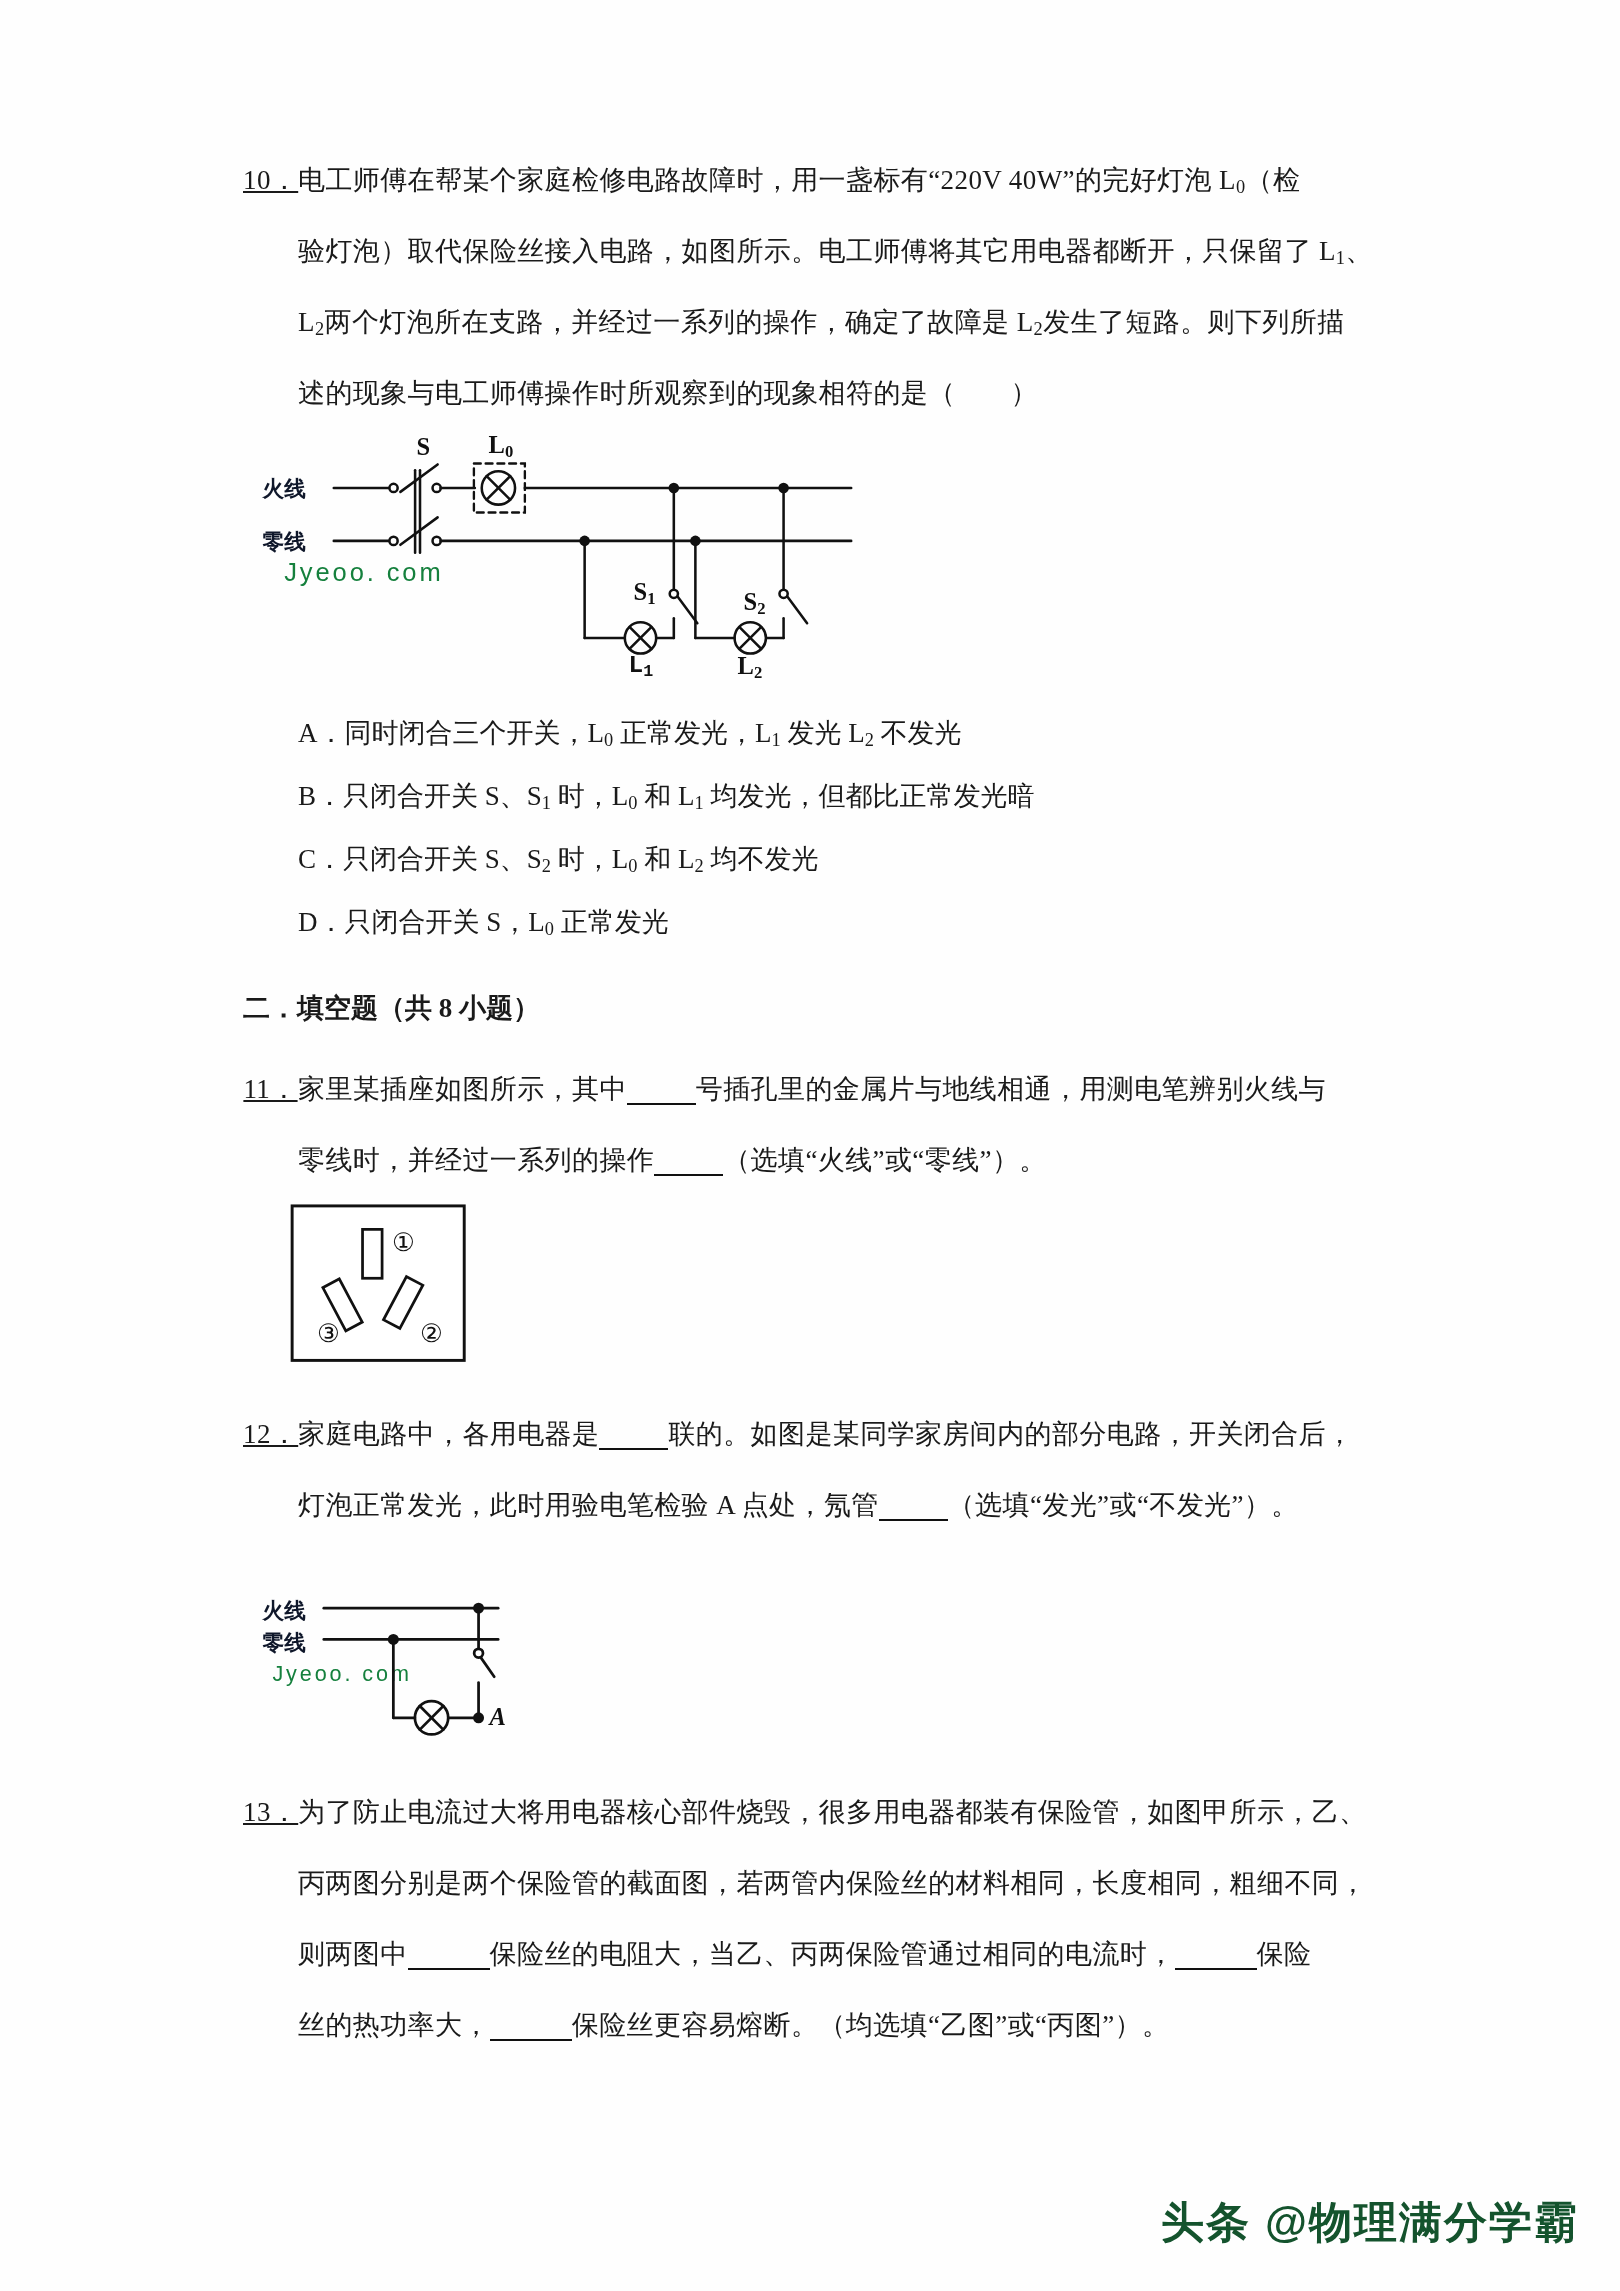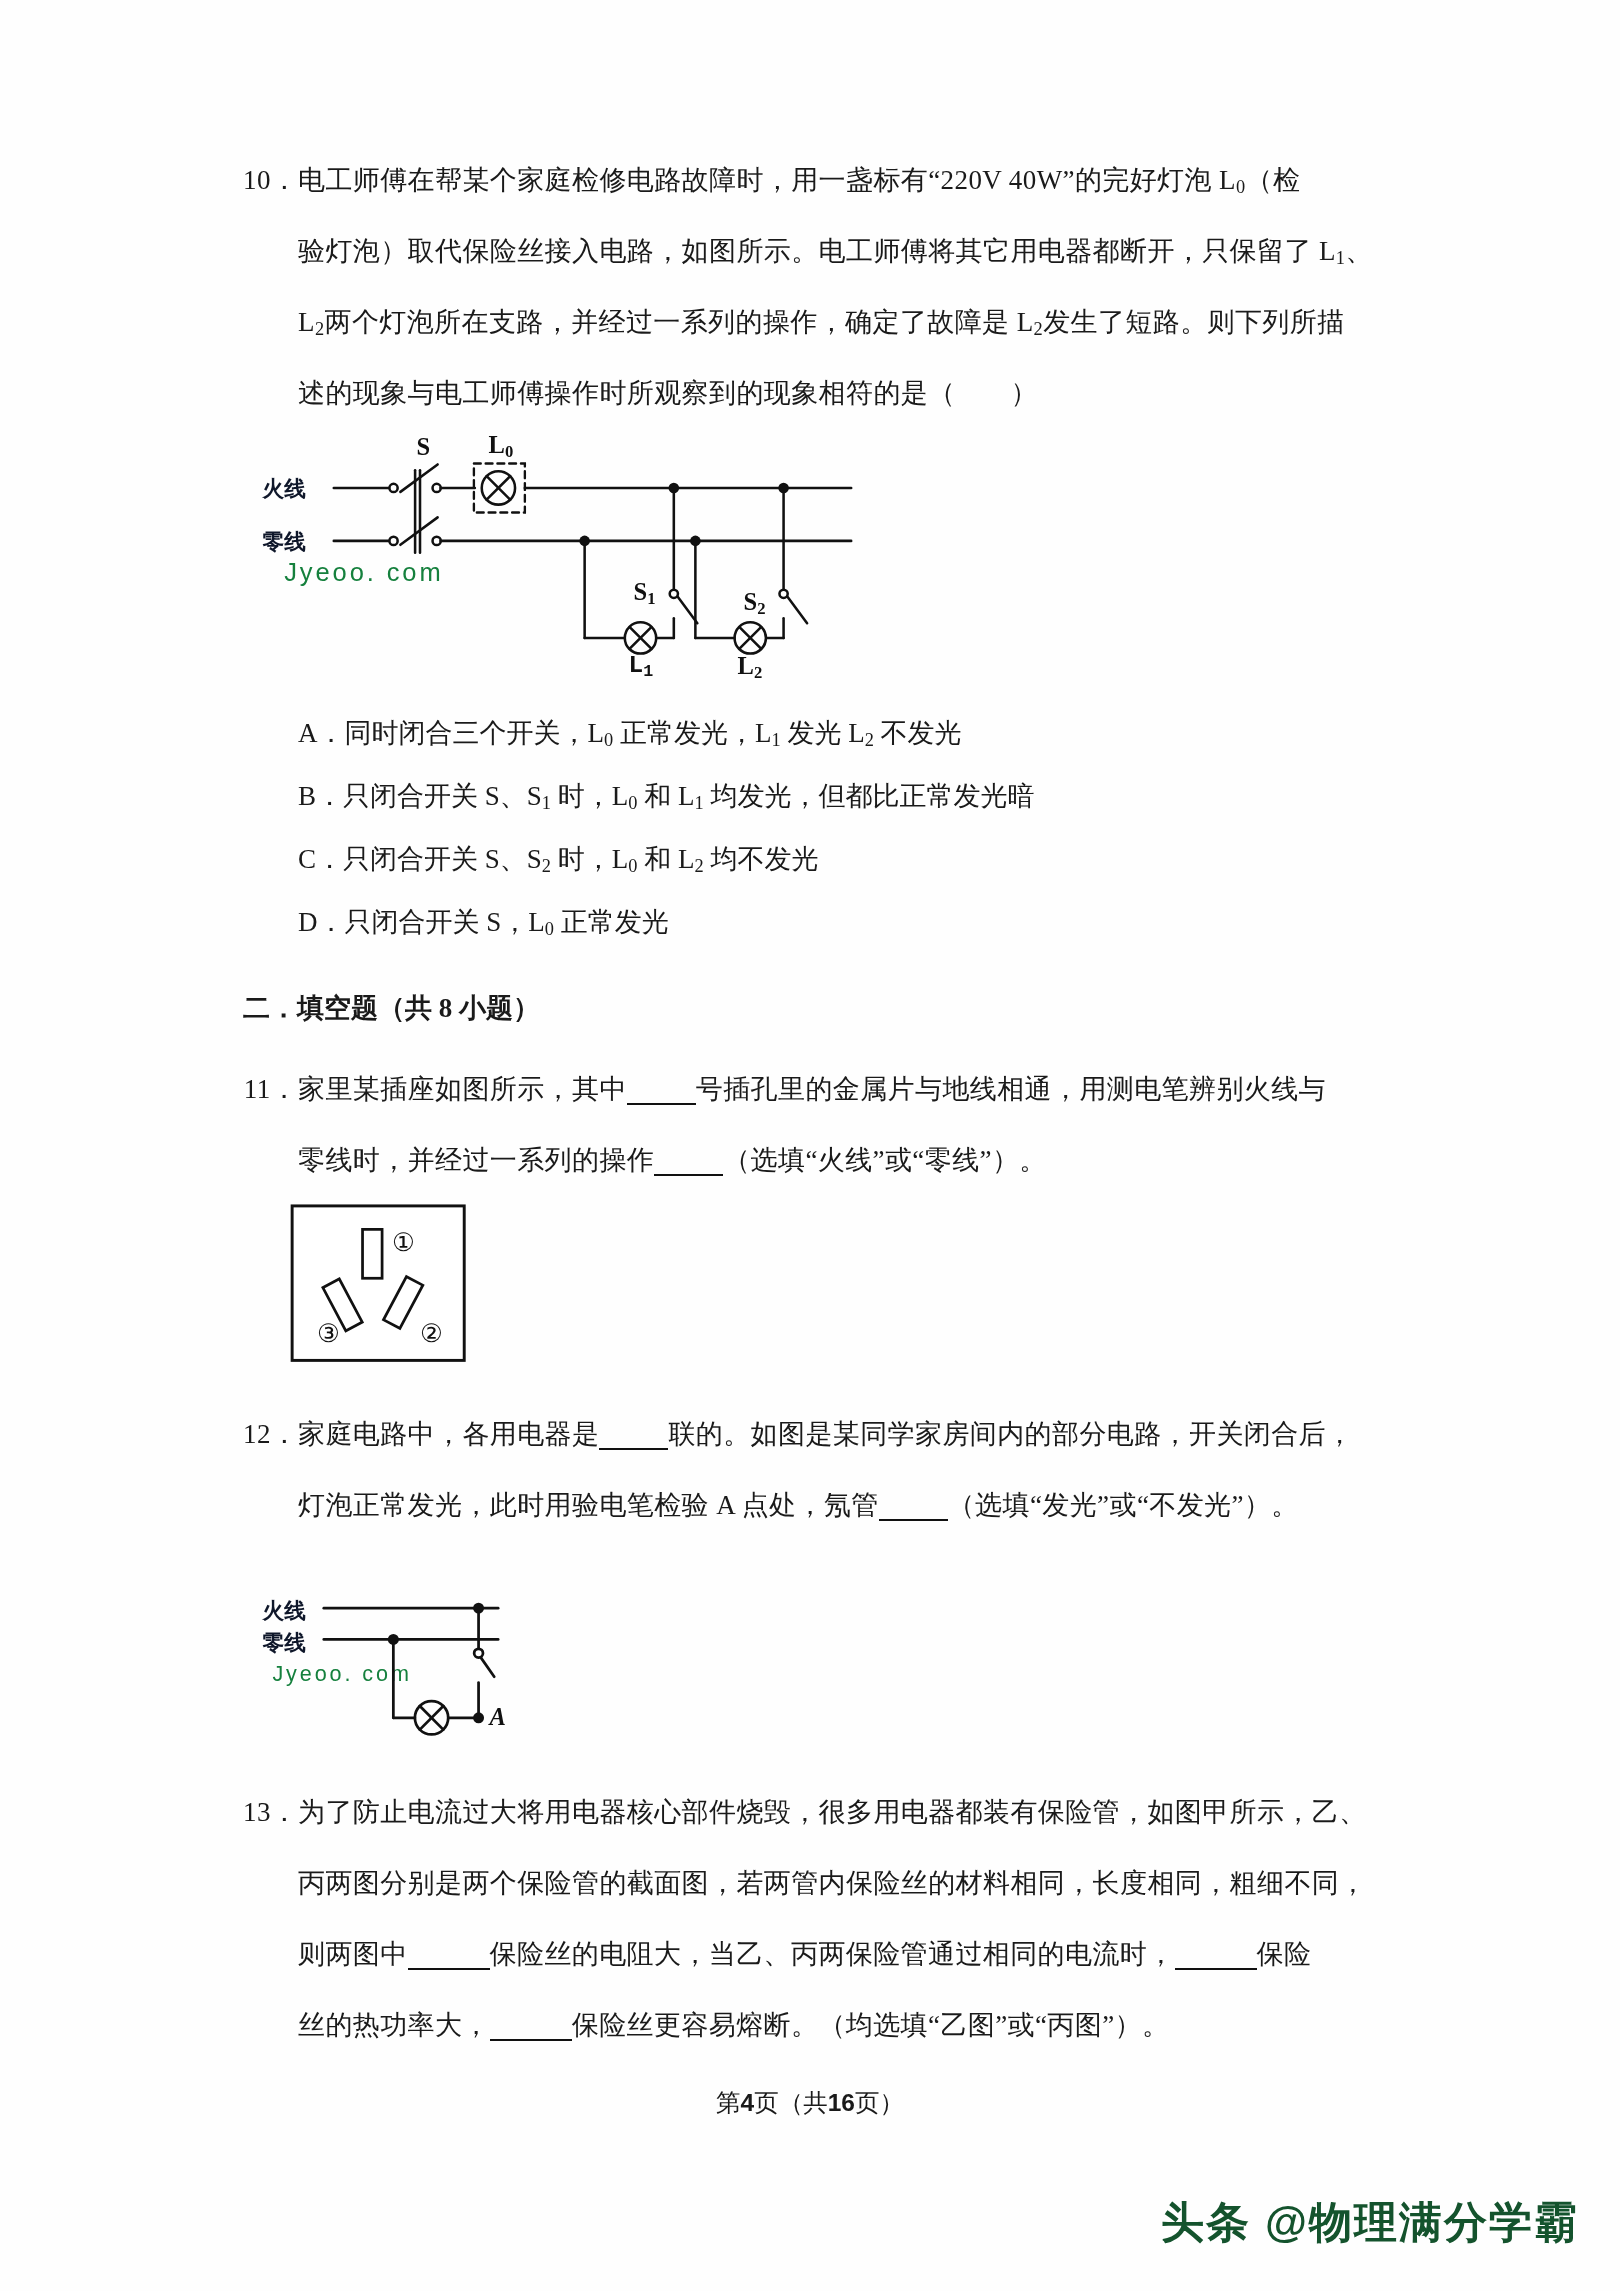--- a/index.html
+++ b/index.html
@@ -36,21 +36,22 @@
   }
   .q-line {
     font-size: 27px;
     line-height: 71px;
     letter-spacing: 0.4px;
     white-space: nowrap;
   }
   .q-num {
     display: inline-block;
     width: 55px;
-    text-align: right;
+    text-align: center;
+    text-decoration: underline;
   }
   .indent {
     display: inline-block;
     width: 55px;
   }
 
   sub {
     font-size: 0.68em;
     vertical-align: -0.22em;
     line-height: 0;
@@ -332,19 +333,16 @@
       <div class="q-line">
         <span class="indent"></span><span>则两图中</span><span class="blank blank-lg"></span><span>保险丝的电阻大，当乙、丙两保险管通过相同的电流时，</span><span class="blank blank-lg"></span><span>保险</span>
       </div>
       <div class="q-line">
         <span class="indent"></span><span>丝的热功率大，</span><span class="blank blank-lg"></span><span>保险丝更容易熔断。（均选填“乙图”或“丙图”）。</span>
       </div>
     </div>
 
   </div>
 
-  <div class="footer">
-    <span>第</span><b>4</b><span>页（共</span><b>16</b><span>页）</span>
-  </div>
 
   <div class="brandmark">头条 @物理满分学霸</div>
 </div>
 
 
 </body></html>

